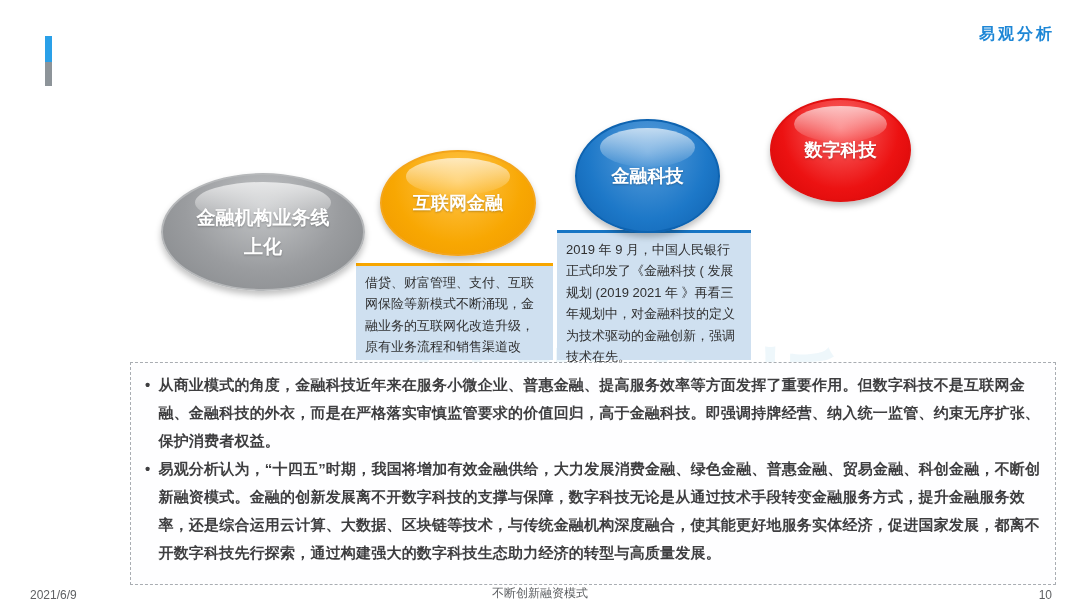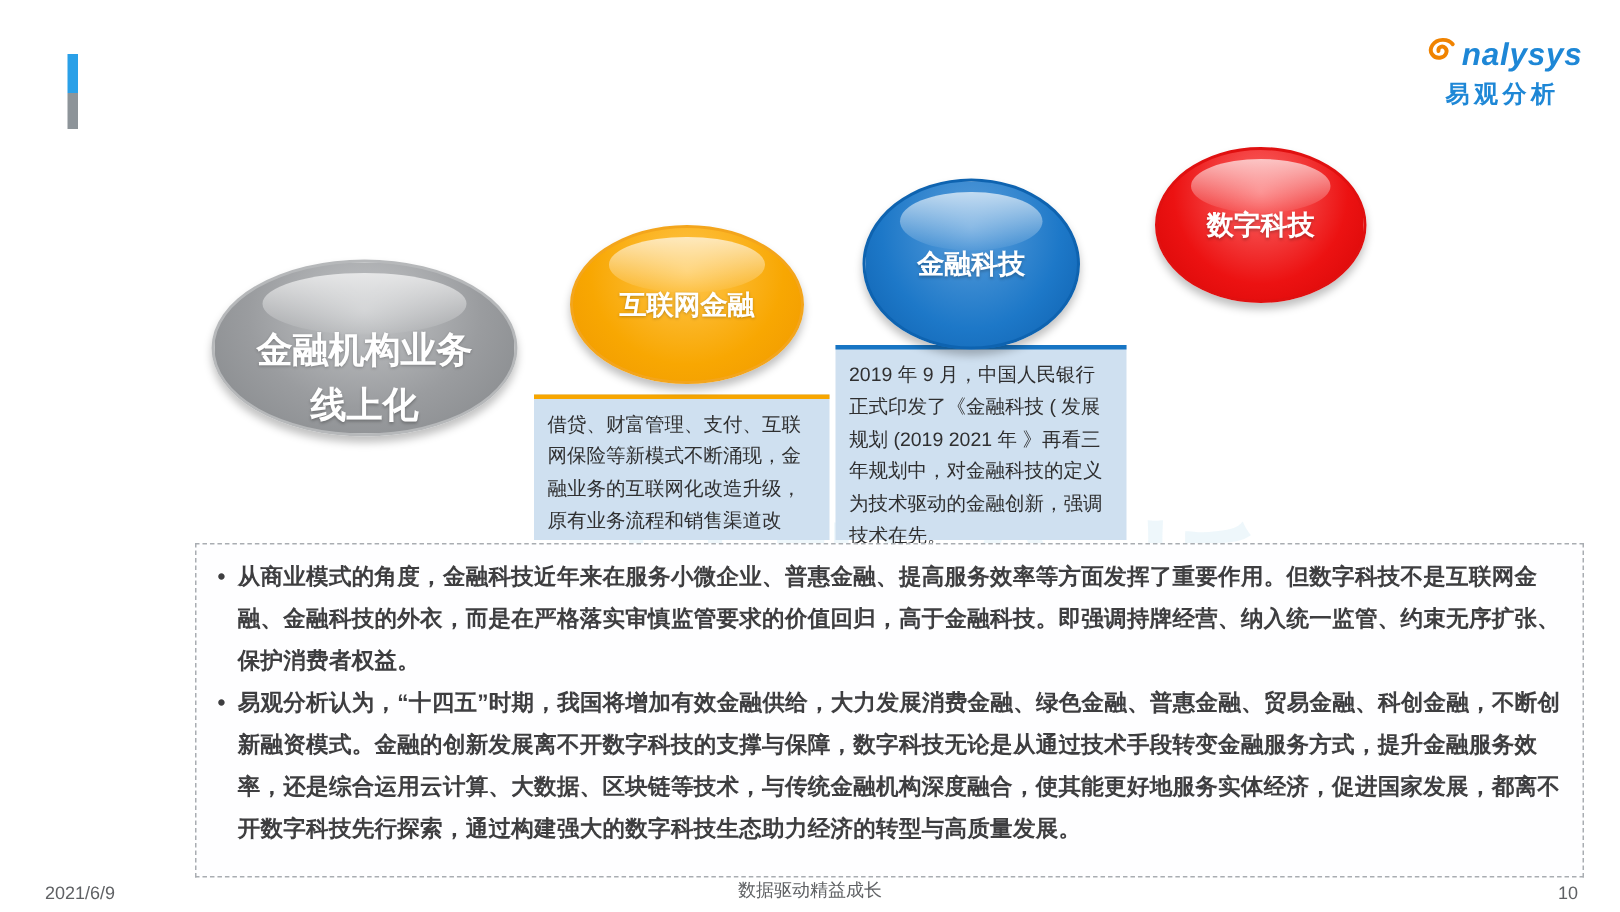--- a/index.html
+++ b/index.html
@@ -21,23 +21,23 @@
   
   .watermark{position:absolute;left:330px;top:330px;width:600px;text-align:center;
     font-size:95px;font-weight:700;color:rgba(125,195,225,0.13);letter-spacing:20px;pointer-events:none;}
 
   
   .ellipse{position:absolute;border-radius:50%;display:flex;align-items:center;justify-content:center;
     text-align:center;color:#ffffff;font-weight:700;box-shadow:0 4px 6px rgba(0,0,0,0.25);}
   .ellipse::before{content:'';position:absolute;left:16%;top:6%;width:68%;height:36%;
     border-radius:50%;background:linear-gradient(to bottom,rgba(255,255,255,0.68),rgba(255,255,255,0.04));}
   .ellipse .lbl{position:relative;z-index:2;text-shadow:0 1px 2px rgba(0,0,0,0.25);}
-  .el-gray{left:141px;top:173px;width:200px;height:114px;font-size:24px;line-height:1.55;
+  .el-gray{left:161px;top:173px;width:200px;height:114px;font-size:19px;line-height:1.55;
     background:radial-gradient(ellipse at 50% 28%,#c3c5c7 0%,#9a9c9f 55%,#84878a 100%);
-    border:2px solid #b6b8ba;align-items:flex-end;}
+    border:2px solid #b6b8ba;}
   .el-gray .lbl{width:150px;}
   .el-orange{left:380px;top:150px;width:152px;height:102px;font-size:18px;
     background:radial-gradient(ellipse at 50% 28%,#ffc64e 0%,#f8a702 60%,#ef9800 100%);
     border:2px solid #f3a51c;}
   .el-blue{left:575px;top:119px;width:141px;height:110px;font-size:18px;
     background:radial-gradient(ellipse at 50% 28%,#5a9edb 0%,#1d78c8 60%,#0e60ae 100%);
     border:2px solid #0e63b0;}
   .el-red{left:770px;top:98px;width:137px;height:100px;font-size:18px;
     background:radial-gradient(ellipse at 50% 28%,#fb6b6b 0%,#ec1212 60%,#d40505 100%);
     border:2px solid #e01010;}
@@ -63,28 +63,20 @@
   .footer .page{position:absolute;right:28px;bottom:0;}
 </style>
 </head>
 <body>
 
 <div class="slide">
 
   <div class="title-bar"></div>
 
   <div class="logo">
-    <div class="logo-row">
-      <span>
-        <svg width="24" height="24" viewBox="0 0 24 24">
-          <path d="M20.5 7.5 C17.5 3.5 10 3.5 7 8 C4 12.5 7.5 17 12 16.5 C16 16 17.5 12 15.5 10 C13.5 8 10.5 9.5 11 12" fill="none" stroke="#f08300" stroke-width="2.6" stroke-linecap="round"></path>
-        </svg>
-      </span>
-      <span class="logo-en">nalysys</span>
-    </div>
     <div class="logo-cn">易观分析</div>
   </div>
 
   <div class="watermark">易观分析</div>
 
   <div class="step step-2">借贷、财富管理、支付、互联网保险等新模式不断涌现，金融业务的互联网化改造升级，原有业务流程和销售渠道改变。</div>
   <div class="step step-3">2019 年 9 月，中国人民银行正式印发了《金融科技 ( 发展规划 (2019 2021 年 》再看三年规划中，对金融科技的定义为技术驱动的金融创新，强调技术在先。</div>
 
   <div class="ellipse el-gray">
     <span class="lbl">金融机构业务线上化</span>
@@ -105,17 +97,17 @@
       <span>从商业模式的角度，金融科技近年来在服务小微企业、普惠金融、提高服务效率等方面发挥了重要作用。但数字科技不是互联网金融、金融科技的外衣，而是在严格落实审慎监管要求的价值回归，高于金融科技。即强调持牌经营、纳入统一监管、约束无序扩张、保护消费者权益。</span>
     </div>
     <div class="bullet">
       <span class="dot">•</span>
       <span>易观分析认为，“十四五”时期，我国将增加有效金融供给，大力发展消费金融、绿色金融、普惠金融、贸易金融、科创金融，不断创新融资模式。金融的创新发展离不开数字科技的支撑与保障，数字科技无论是从通过技术手段转变金融服务方式，提升金融服务效率，还是综合运用云计算、大数据、区块链等技术，与传统金融机构深度融合，使其能更好地服务实体经济，促进国家发展，都离不开数字科技先行探索，通过构建强大的数字科技生态助力经济的转型与高质量发展。</span>
     </div>
   </div>
 
   <div class="footer">
     <span class="date">2021/6/9</span>
-    <span class="slogan">数据驱动精益成长</span>
+    <span class="slogan">不断创新融资模式</span>
     <span class="page">10</span>
   </div>
 
 </div>
 
 </body></html>

